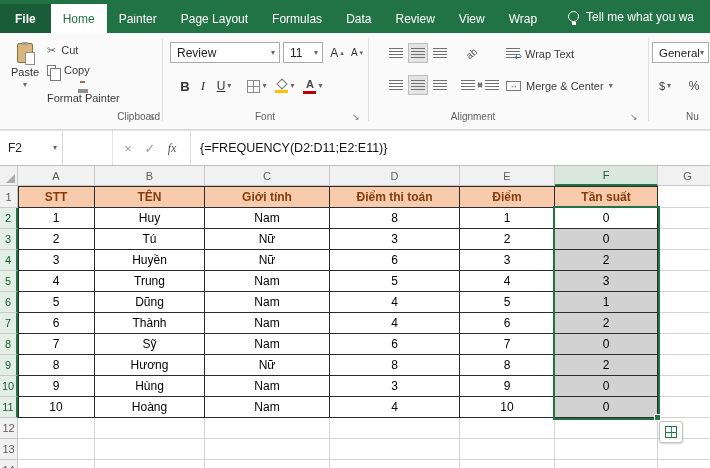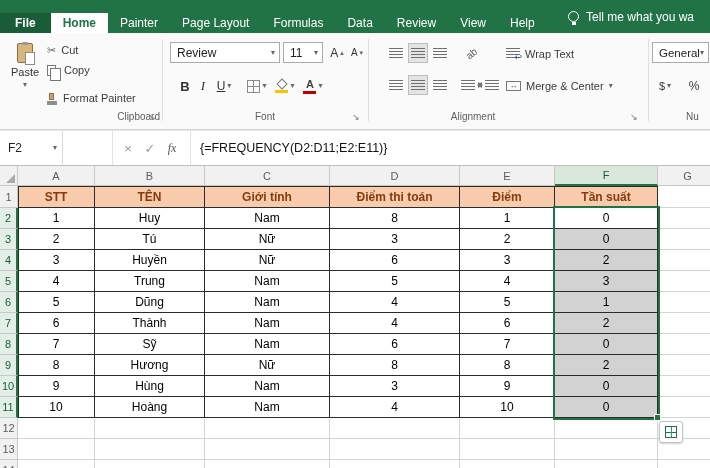--- a/index.html
+++ b/index.html
@@ -3,23 +3,23 @@
 <meta charset="utf-8">
 <style>
   * { box-sizing: border-box; margin: 0; padding: 0; }
   html,body { width:710px; height:468px; }
   body { font-family: "Liberation Sans","DejaVu Sans",sans-serif; background:#fff; }
   .app { position:relative; width:710px; height:468px; overflow:hidden; background:#fff; }
 
   
   .tabbar { position:absolute; left:0; top:0; width:710px; height:33px; background:#217346; display:flex; align-items:flex-end; }
   .tabs { display:flex; align-items:flex-end; height:100%; }
-  .tab { height:20px; display:flex; align-items:center; padding:0 12px; color:#fff; font-size:12px; cursor:default; white-space:nowrap; }
+  .tab { height:29px; display:flex; align-items:center; padding:0 12px; color:#fff; font-size:12px; cursor:default; white-space:nowrap; }
   .tab.file { background:#1A5C38; font-weight:bold; padding:0 15px; }
-  .tab.sel { background:#fff; color:#217346; font-weight:bold; }
+  .tab.sel { background:#fff; color:#217346; font-weight:normal; }
   .tellme { position:absolute; left:568px; top:0; height:33px; display:flex; align-items:center; gap:7px; color:#fff; }
   .bulb { position:relative; width:11px; height:11px; border:1.5px solid #fff; border-radius:50%; display:inline-block; }
   .bulb::after { content:""; position:absolute; left:2.5px; top:10px; width:4px; height:2.5px; background:#fff; }
   .tellme-text { font-size:12px; white-space:nowrap; }
 
   
   .ribbon { position:absolute; left:0; top:33px; width:710px; height:97px; background:#FAFAFA; border-bottom:1px solid #D5D5D5; }
   .vsep { position:absolute; top:6px; height:82px; width:1px; background:#E0E0E0; }
   .grplabel { position:absolute; top:78px; font-size:10px; color:#5E5E5E; text-align:center; }
   .launcher { position:absolute; top:78px; width:12px; height:12px; font-size:9px; color:#777; border:0; display:flex; align-items:center; justify-content:center; }
@@ -110,21 +110,21 @@
   <div class="tabbar">
     <div class="tabs">
         <div class="tab file">File</div>
         <div class="tab sel">Home</div>
         <div class="tab">Painter</div>
         <div class="tab">Page Layout</div>
         <div class="tab">Formulas</div>
         <div class="tab">Data</div>
         <div class="tab">Review</div>
         <div class="tab">View</div>
-        <div class="tab">Help</div>
+        <div class="tab">Wrap</div>
       </div>
     <div class="tellme">
       <span class="bulb"></span>
       <span class="tellme-text">Tell me what you wa</span>
     </div>
   </div>
 
   <div class="ribbon">
 
     <div class="paste-btn">
@@ -136,21 +136,21 @@
       <span class="dd">▾</span>
     </div>
     <div class="sm-btn" style="top:8px;">
       <span class="ic-cut">✂</span>
       <span>Cut</span>
     </div>
     <div class="sm-btn" style="top:28px;">
       <span class="ic-copy"></span>
       <span>Copy</span>
     </div>
-    <div class="sm-btn" style="top:56px;">
+    <div class="sm-btn" style="top:48px;flex-direction:column;">
       <span class="ic-brush"></span>
       <span>Format Painter</span>
     </div>
     <div class="grplabel" style="left:0; width:160px;text-align:right;">Clipboard</div>
     <div class="launcher" style="left:146px;">↘</div>
     <div class="vsep" style="left:162px;"></div>
 
     <div class="combo" style="left:170px; top:9px; width:110px;">
       <span class="val">Review</span>
       <span class="dd">▾</span>

